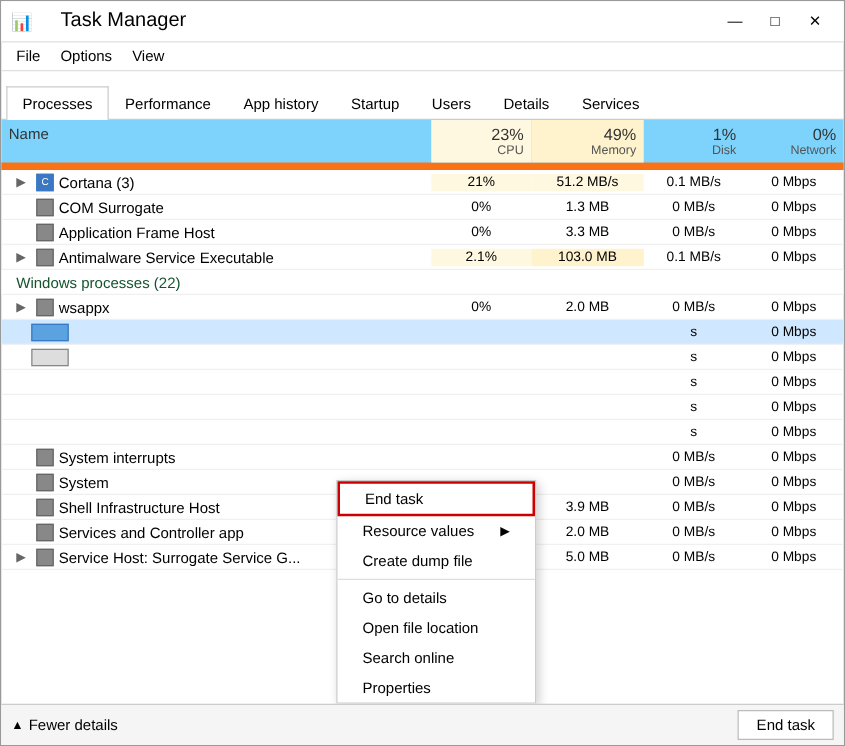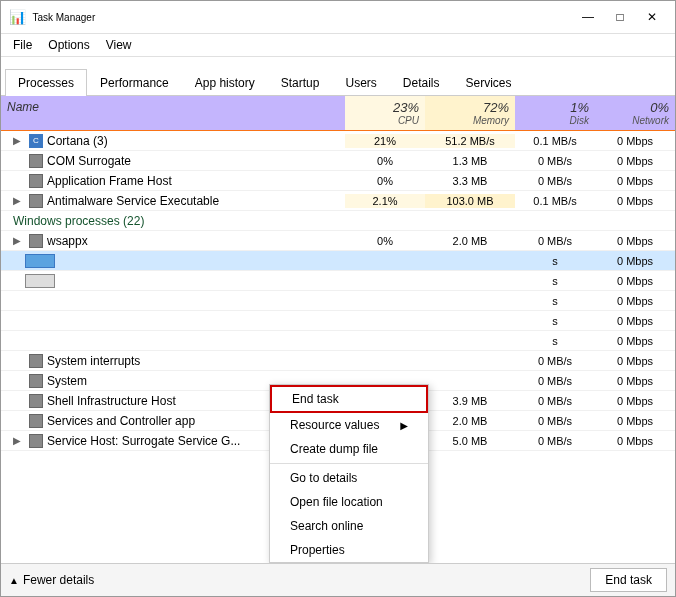--- a/index.html
+++ b/index.html
@@ -3,34 +3,34 @@
   <meta charset="utf-8">
   <style>
     * { box-sizing: border-box; margin: 0; padding: 0; font-family: 'Segoe UI', Tahoma, sans-serif; font-size: 12px; }
     body { background: #f0f0f0; width: 676px; height: 597px; overflow: hidden; }
 
     .window { width: 676px; height: 597px; background: #fff; border: 1px solid #999; display: flex; flex-direction: column; }
 
     .title-bar { background: #fff; padding: 6px 8px; display: flex; align-items: center; justify-content: space-between; border-bottom: 1px solid #e0e0e0; }
     .title-bar-left { display: flex; align-items: center; gap: 6px; }
     .title-bar-icon { font-size: 14px; }
-    .title-bar-title { font-size: 10px; }
+    .title-bar-title { font-size: 16px; margin-left: 16px; }
     .title-bar-controls { display: flex; gap: 2px; }
     .title-btn { width: 30px; height: 20px; border: none; background: transparent; cursor: pointer; font-size: 12px; display: flex; align-items: center; justify-content: center; }
 
     .menu-bar { display: flex; gap: 0; padding: 2px 4px; border-bottom: 1px solid #e0e0e0; align-items: flex-end; }
     .menu-item { padding: 2px 8px; cursor: pointer; }
 
     .tabs { display: flex; border-bottom: 1px solid #ccc; padding: 0 4px; margin-top: 12px; }
     .tab { padding: 6px 12px; cursor: pointer; border: 1px solid transparent; border-bottom: none; margin-bottom: -1px; background: transparent; font-size: 12px; }
     .tab.active { background: #fff; border-color: #ccc; border-bottom-color: #fff; z-index: 1; }
 
     .content { flex: 1; display: flex; flex-direction: column; overflow: hidden; position: relative; }
 
-    .table-header { display: grid; grid-template-columns: 1fr 80px 90px 80px 80px; border-bottom: 1px solid #f97316; background: #c4b5fd; font-style: italic; }
+    .table-header { display: grid; grid-template-columns: 1fr 80px 90px 80px 80px; border-bottom: 6px solid #f97316; background: #7dd3fc; }
     .col-header { padding: 4px 6px; text-align: right; font-size: 11px; color: #333; cursor: pointer; }
     .col-header:first-child { text-align: left; }
     .col-header .pct { font-size: 13px; font-weight: normal; display: block; }
     .col-header .label { font-size: 10px; color: #555; display: block; }
 
     .table-body { flex: 1; overflow-y: auto; overflow-x: hidden; position: relative; }
 
     .row { display: grid; grid-template-columns: 1fr 80px 90px 80px 80px; align-items: center; padding: 1px 0; border-bottom: 1px solid #f0f0f0; min-height: 20px; }
     .row.section-header { background: #fff; }
     .row.selected { background: #cce8ff; }
@@ -103,21 +103,21 @@
 
     <div class="table-header">
       <div class="col-header">
         <span>Name</span>
       </div>
       <div class="col-header cpu-bg">
         <span class="pct">23%</span>
         <span class="label">CPU</span>
       </div>
       <div class="col-header mem-bg">
-        <span class="pct">72%</span>
+        <span class="pct">49%</span>
         <span class="label">Memory</span>
       </div>
       <div class="col-header">
         <span class="pct">1%</span>
         <span class="label">Disk</span>
       </div>
       <div class="col-header">
         <span class="pct">0%</span>
         <span class="label">Network</span>
       </div>

